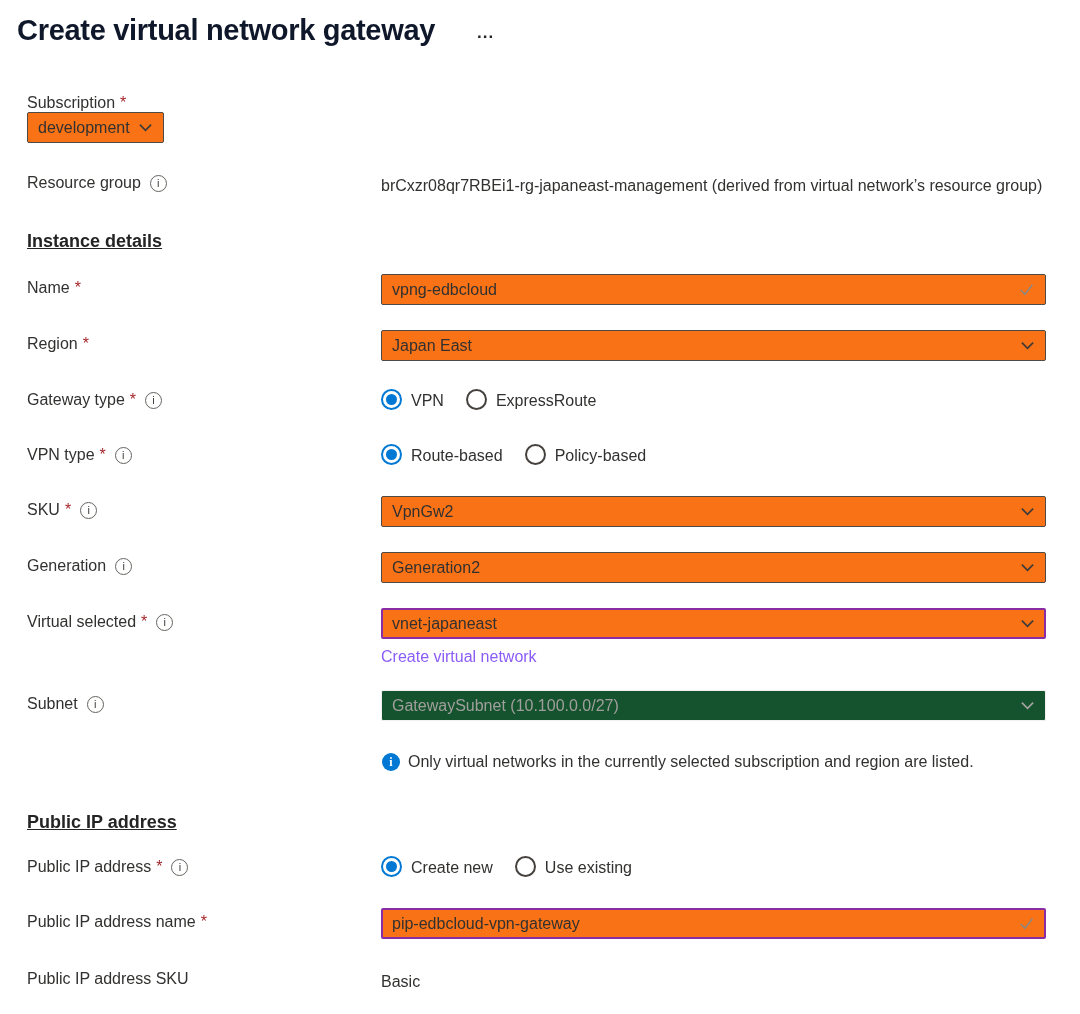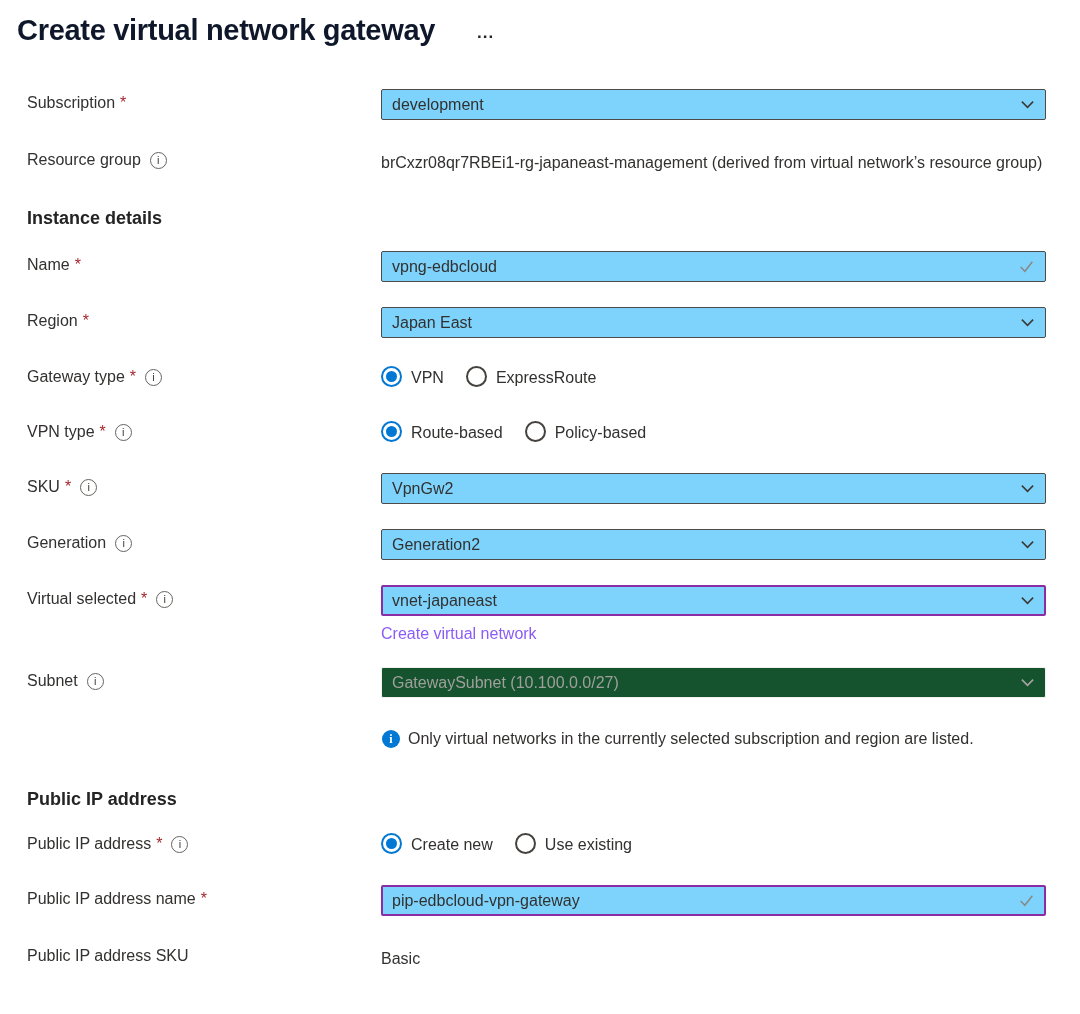--- a/index.html
+++ b/index.html
@@ -29,31 +29,31 @@
     width: 17px; height: 17px; border: 1px solid #66635f; border-radius: 50%;
     display: inline-flex; align-items: center; justify-content: center;
     font-size: 11px; color: #3d3b39; margin-left: 9px; flex: none;
     line-height: 1; cursor: default;
   }
   .ctrl { flex: 1; min-width: 0; }
 
   .field {
     height: 31px; border: 1px solid #4d4a47; border-radius: 2px;
     display: flex; align-items: center; justify-content: space-between;
-    padding: 0 10px; background: #7dd3fc; cursor: pointer;
+    padding: 0 10px; background: #f97316; cursor: pointer;
   }
   .field .val { white-space: nowrap; overflow: hidden; text-overflow: ellipsis; }
   .field.purple { border: 2px solid #8a2da5; padding: 0 9px; }
   .field.disabled { background: #14532d; border-color: #f2f1f0; cursor: default; }
   .field.disabled .val { color: #a19f9d; }
   .tick { flex: none; margin-left: 8px; display: flex; }
 
   .static-val { padding-top: 5px; line-height: 23px; }
 
-  .section-h { font-size: 18px; font-weight: 700; color: #242424; margin: 0 0 22px; }
+  .section-h { font-size: 18px; font-weight: 700; color: #242424; margin: 0 0 22px; text-decoration: underline; }
 
   .radio-row { display: flex; align-items: center; gap: 22px; padding-top: 3px; }
   .radio-opt { display: flex; align-items: flex-end; gap: 9px; cursor: pointer; }
   .radio { width: 21px; height: 21px; border-radius: 50%; position: relative; flex: none; }
   .radio.on { border: 2px solid #0078d4; }
   .radio.on::after {
     content: ""; position: absolute; inset: 3px; border-radius: 50%; background: #0078d4;
   }
   .radio.off { border: 2px solid #45423e; }
   .radio-row-gap { margin-bottom: 31px; }
@@ -65,21 +65,21 @@
     width: 18px; height: 18px; border-radius: 50%; background: #0078d4; color: #fff;
     display: flex; align-items: center; justify-content: center;
     font-size: 12px; font-weight: 700; flex: none; margin: 3px 8px 0 1px;
     font-family: "Liberation Serif", serif;
   }
   .info-note .txt { line-height: 23px; }
 
   .rg-text { line-height: 23px; }
   .vn-row { margin-bottom: 24px; }
   .rg-row { margin-bottom: 34px; }
-  .sub-row { margin-bottom: 26px; }
+  .sub-row { margin-bottom: 26px; flex-direction: column; }
   .subnet-row { margin-bottom: 29px; }
   .pip-head { margin-bottom: 20px; }
   .pip-radio-row { margin-bottom: 31px; }
 </style>
 </head>
 <body>
 
 <div class="page-header">
   <div class="page-title">Create virtual network gateway</div>
   <div class="more-btn">...</div>

